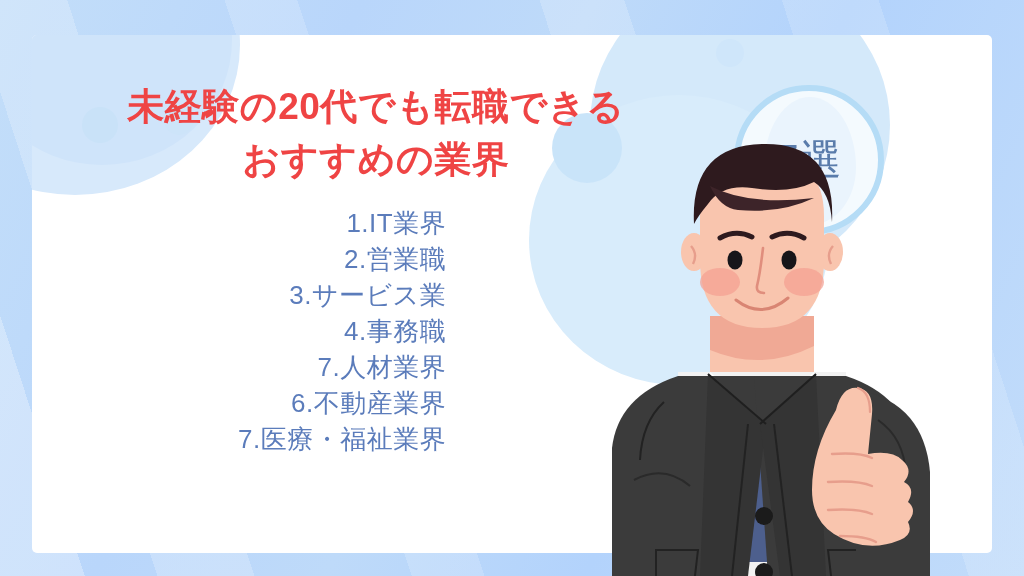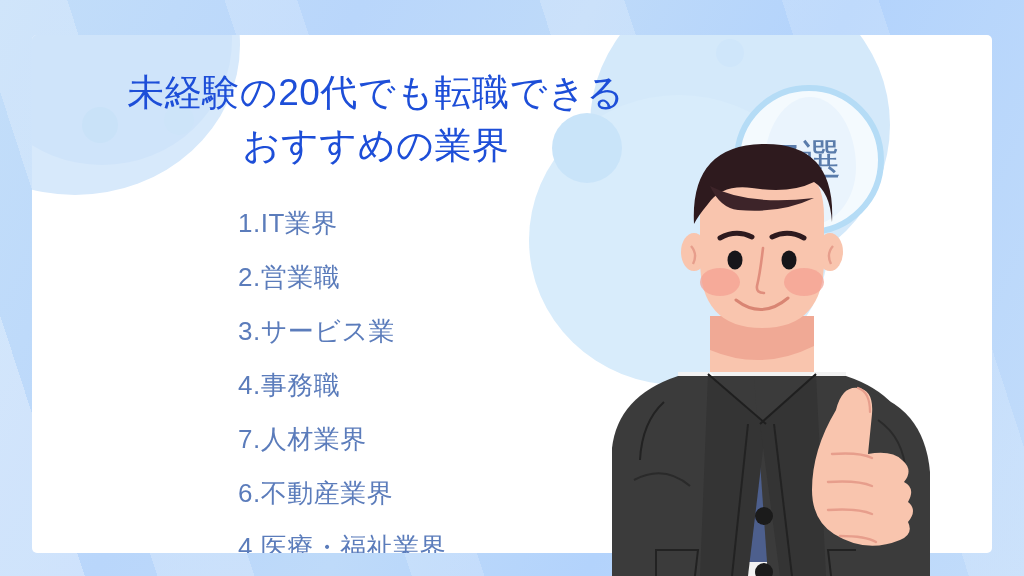--- a/index.html
+++ b/index.html
@@ -68,40 +68,40 @@
   #badge-label {
     position:relative;
     font-size:42px; font-weight:400; letter-spacing:1px;
     color:#5a7cab;
     white-space:nowrap;
   }
 
   
   #title {
     position:absolute;
-    left:24px; top:32px;
+    left:24px; top:46px;
     width:640px;
     text-align:center;
-    font-size:37px; font-weight:normal; line-height:1.42;
-    color:#1d4ed8;
+    font-size:37px; font-weight:bold; line-height:1.42;
+    color:#ef4444;
     letter-spacing:.5px;
     white-space:pre-line;
   }
 
   
   #list {
     position:absolute;
     left:206px; top:175px;
     list-style:none;
     color:#5b7cbb;
     font-size:26px;
     line-height:1.0;
   }
-  #list li { white-space:nowrap; letter-spacing:.5px; }
-  #list li + li { margin-top:28px; }
+  #list li { white-space:nowrap; letter-spacing:.5px;text-align:right; }
+  #list li + li { margin-top:10px; }
   #list li:nth-child(2) { }
 
   
   #person { position:absolute; left:560px; top:120px; width:420px; height:456px; }
 </style>
 </head>
 <body>
 
 <div id="slide">
 
@@ -127,21 +127,21 @@
     <h1 id="title">未経験の20代でも転職できる
 おすすめの業界</h1>
 
     <ul id="list">
       <li>1.IT業界</li>
       <li>2.営業職</li>
       <li>3.サービス業</li>
       <li>4.事務職</li>
       <li>7.人材業界</li>
       <li>6.不動産業界</li>
-      <li>4.医療・福祉業界</li>
+      <li>7.医療・福祉業界</li>
     </ul>
   </div>
 
   <svg id="person" viewBox="0 0 420 456">
     <defs>
       <clipPath id="clip-person">
           <rect x="0" y="0" width="420" height="456"></rect>
         </clipPath>
     </defs>
     <g clip-path="url(#clip-person)">

